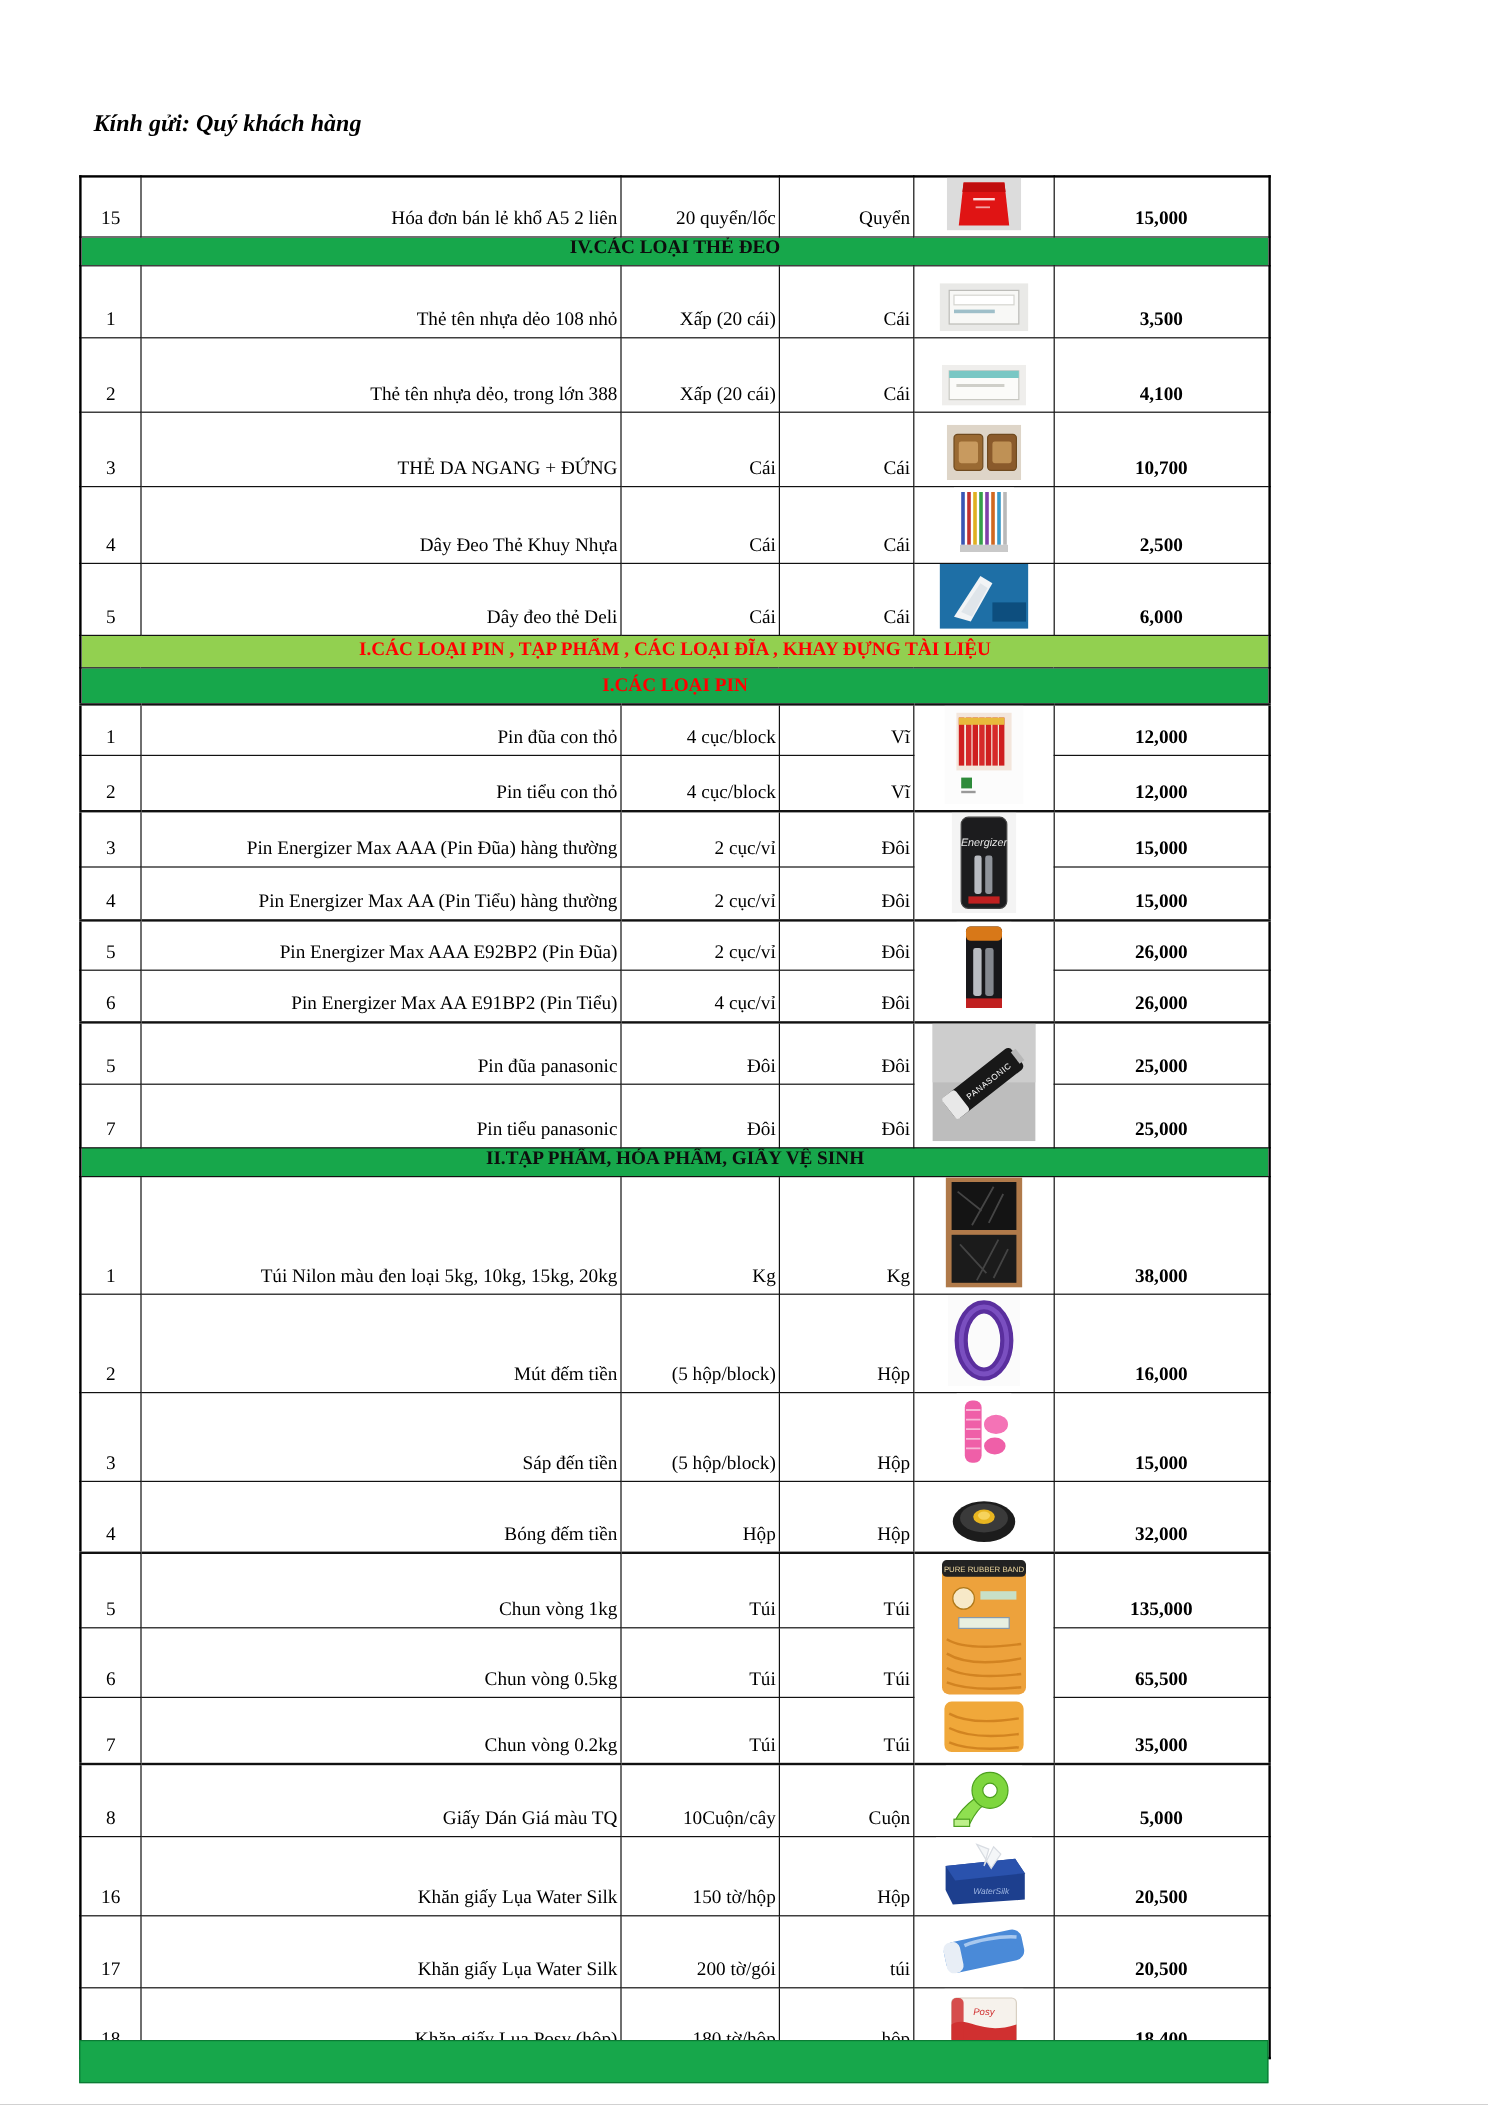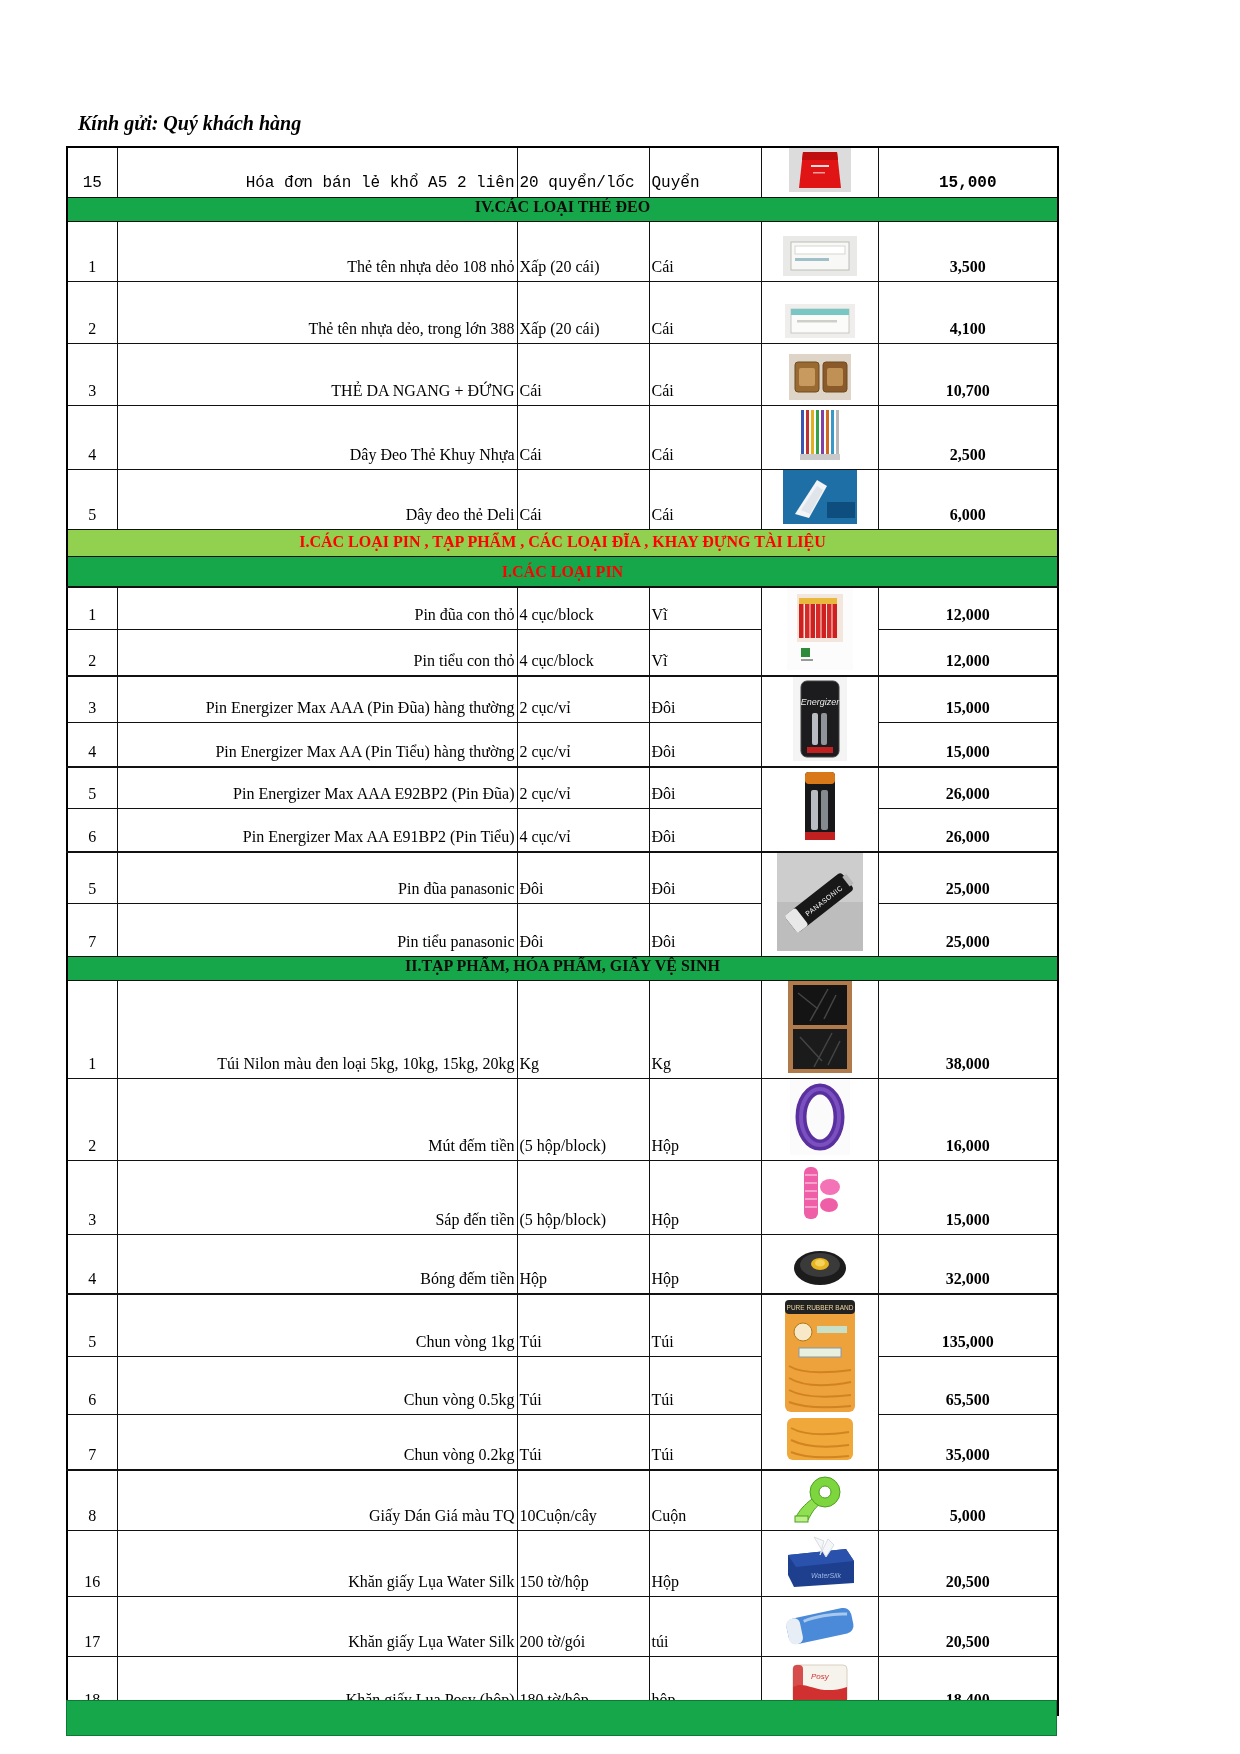--- a/index.html
+++ b/index.html
@@ -5,40 +5,40 @@
   html,body{margin:0;padding:0;background:#888;}
   .page{
     position:relative;
     width:1240px;height:1754px;
     background:#ffffff;
     font-family:"Liberation Serif","DejaVu Serif",serif;
     color:#000;
     overflow:hidden;
   }
   .greeting{
-    position:absolute;left:78px;top:112px;
+    position:absolute;left:78px;top:92px;
     font-size:20px;font-weight:bold;font-style:italic;
   }
   table.price{
     position:absolute;left:66px;top:146px;
     border-collapse:collapse;
     table-layout:fixed;
     width:991px;
     border:2px solid #000;
   }
   table.price td{
     border:1px solid #111;
     vertical-align:bottom;
     font-size:16px;
     padding:0 2px 5px 2px;
     overflow:hidden;
   }
   td.stt{text-align:center;}
   td.name{text-align:right;padding-left:5px;}
-  td.spec,td.unit{text-align:left;}
+  td.spec,td.unit{text-align:right;}
   td.price{text-align:center;font-weight:bold;padding-right:10px;}
   td.img{vertical-align:middle;text-align:center;padding:2px;}
   td.section{
     text-align:center;font-weight:bold;font-size:17px;
     vertical-align:middle;padding:2px;
     border-top:2px solid #000;border-bottom:2px solid #000;
   }
   tr.thick td{border-top-width:2px;}
   .next-bar{
     position:absolute;left:66px;top:1700px;
@@ -57,21 +57,21 @@
   <table class="price">
     <colgroup>
       <col style="width:50px">
       <col style="width:400px">
       <col style="width:132px">
       <col style="width:112px">
       <col style="width:117px">
       <col style="width:180px">
     </colgroup>
     <tbody>
-        <tr style="height: 47px; font-family: Liberation Mono, monospace;">
+        <tr style="height: 47px;">
           <td class="stt">15</td>
           <td class="name">Hóa đơn bán lẻ khổ A5 2 liên</td>
           <td class="spec">20 quyển/lốc</td>
           <td class="unit">Quyển</td>
           <td class="img"><svg width="62" height="44" viewBox="0 0 62 44">
               <rect width="62" height="44" fill="#dcdcdc"></rect>
               <polygon points="14,4 48,4 52,40 10,40" fill="#e01414"></polygon>
               <polygon points="14,4 48,4 49,12 13,12" fill="#c00d0d"></polygon>
               <rect x="22" y="17" width="18" height="2" fill="#fff" opacity="0.85"></rect>
               <rect x="24" y="24" width="12" height="1.5" fill="#fff" opacity="0.6"></rect>

